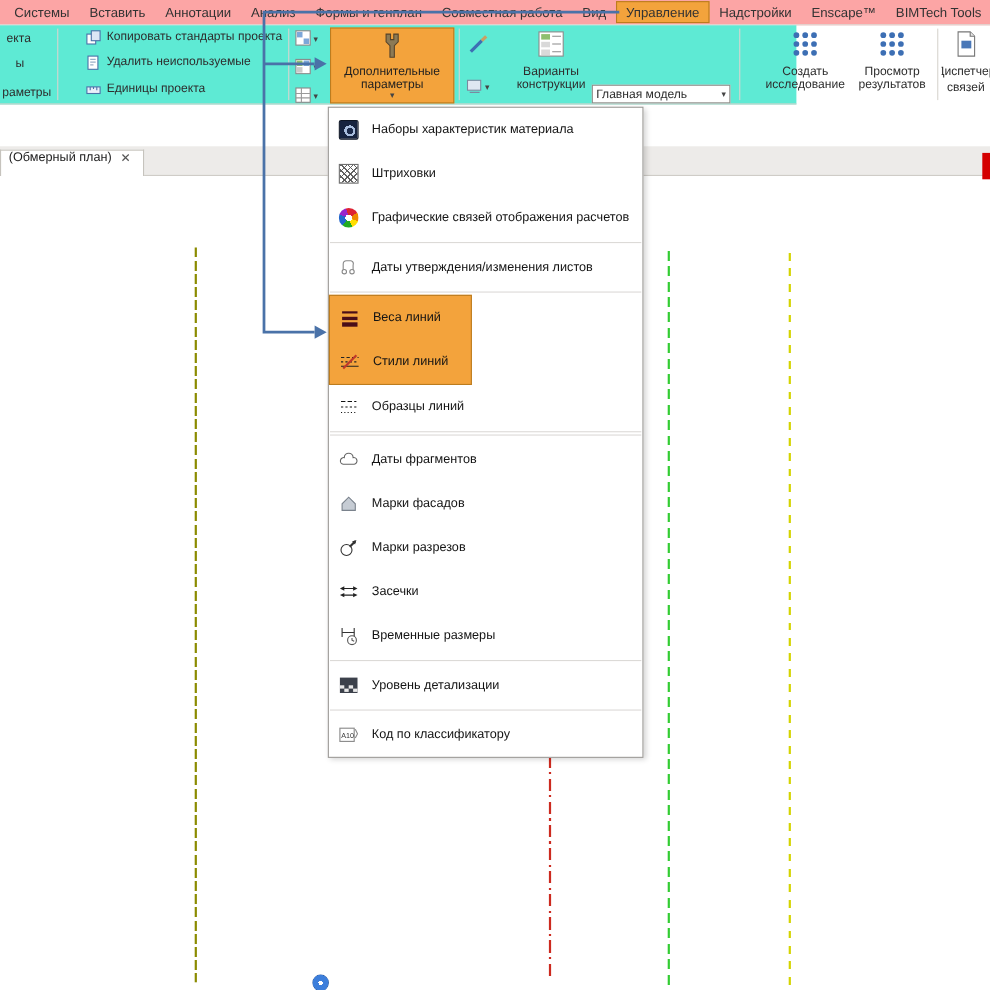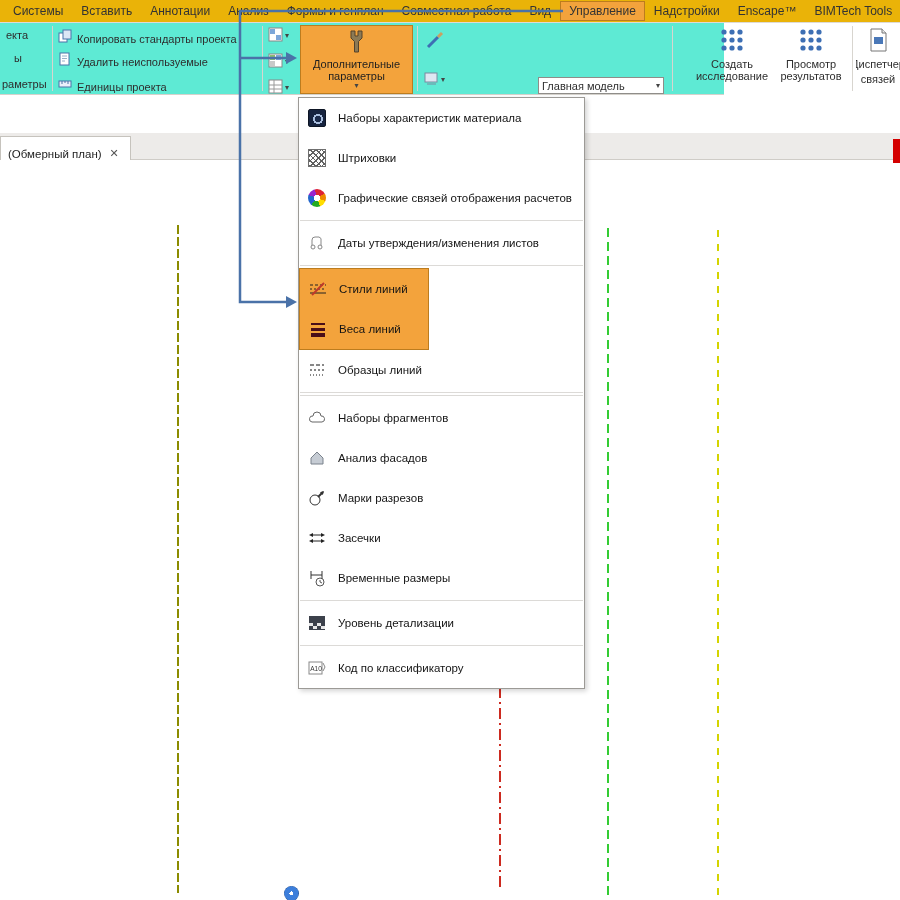--- a/index.html
+++ b/index.html
@@ -4,33 +4,33 @@
 <style>
   * { box-sizing: border-box; margin: 0; padding: 0; }
   html,body { width: 900px; height: 900px; }
   body {
     font-family: "Liberation Sans", sans-serif;
     background: #fff; position: relative; overflow: hidden; color: #222;
   }
   
   .tabbar {
     position: absolute; top:0; left:0; width:900px; height:23px;
-    background:#eab308; border-bottom:1px solid #dedbd6;
+    background:#fca5a5; border-bottom:1px solid #dedbd6;
     display:flex; align-items:center; padding-left:4px; font-size:12px; color:#333;
   }
   .rtab { padding:3px 9px; white-space:nowrap; cursor:default; }
   .rtab.active { background:var(--accent,#f3a33c); border:1px solid var(--accent-border,#bc7c1e); padding:2px 8px; }
   
   .ribbon {
     position:absolute; top:23px; left:0; width:724px; height:72px;
     background:#5eead4; border-bottom:1px solid #d5d2cc; font-size:11px; color:#2e2e2e;
   }
   .ribbon .vsep { position:absolute; top:3px; bottom:3px; width:1px; background:#d8d5cf; }
   .lt { position:absolute; font-size:11px; color:#2e2e2e; }
-  .trow { position:absolute; display:flex; align-items:flex-end; gap:5px; height:18px; white-space:nowrap; }
+  .trow { position:absolute; display:flex; align-items:flex-start; gap:5px; height:18px; white-space:nowrap;margin-left:20px; }
   .stackrow { position:absolute; display:flex; align-items:center; gap:2px; }
   .ddg { font-size:8px; color:#444; line-height:1; }
   .bigbtn {
     position:absolute; left:300px; top:2px; width:113px; height:69px;
     background:var(--accent,#f3a33c); border:1px solid var(--accent-border,#bc7c1e);
     display:flex; flex-direction:column; align-items:center; justify-content:flex-start;
     text-align:center; cursor:default;
   }
   .bigbtn .lbl { font-size:11px; line-height:12px; margin-top:1px; color:#1f1f1f; }
   .rgroup { position:absolute; display:flex; flex-direction:column; align-items:center; text-align:center; }
@@ -43,21 +43,21 @@
   .combo .ddg { margin-left:auto; }
   .cliplbl { overflow:hidden; }
   
   .optionsbar { position:absolute; top:96px; left:0; width:900px; height:37px; background:#fff; }
   .viewtabs {
     position:absolute; top:133px; left:0; width:900px; height:27px;
     background:#edebe9; border-bottom:1px solid #cfccc7;
   }
   .viewtab {
     position:absolute; left:0; top:3px; width:131px; height:24px; background:#fff;
-    border:1px solid #c6c3bd; border-bottom:none; display:flex; align-items:flex-end;
+    border:1px solid #c6c3bd; border-bottom:none; display:flex; align-items:flex-start;
     gap:8px; padding:0 7px; font-size:11.5px; color:#1c1c1c; cursor:default;
   }
   .viewtab .close { color:#555; font-size:11px; }
   .redbar { position:absolute; right:0; top:139px; width:7px; height:24px; background:var(--red-bar,#d40000); }
   
   .vline { position:absolute; width:2px; z-index:1; }
   #line-olive  { left:177px; top:225px; height:668px;
     background:repeating-linear-gradient(180deg, var(--line-olive,#8b8b00) 0 9px, transparent 9px 12px); }
   #line-red    { left:499px; top:225px; height:665px;
     background:repeating-linear-gradient(180deg, var(--line-red,#cc2a1f) 0 11px, transparent 11px 15px, var(--line-red,#cc2a1f) 15px 17px, transparent 17px 21px); }
@@ -197,20 +197,32 @@
   <div class="stackrow" style="left:424px;top:48px">
     <span>
       <svg width="15" height="15">
           <rect x="1" y="2" width="12" height="9" fill="#dfe7f2" stroke="#7a8aa0"></rect>
           <path d="M3 13 H12" stroke="#7a8aa0"></path>
         </svg>
     </span>
     <span class="ddg">▾</span>
   </div>
 
+  <div class="rgroup" style="left:462px;top:4px;width:78px">
+    <span>
+      <svg width="26" height="26" viewBox="0 0 26 26">
+          <rect x="2" y="2" width="22" height="22" fill="#fff" stroke="#8a8a8a"></rect>
+          <rect x="4" y="4" width="8" height="5" fill="#8fbf6f"></rect>
+          <rect x="4" y="11" width="8" height="5" fill="#d9d9d9"></rect>
+          <rect x="4" y="18" width="8" height="5" fill="#d9d9d9"></rect>
+          <path d="M14 6 H22 M14 13 H22 M14 20 H22" stroke="#8a8a8a" fill="none"></path>
+        </svg>
+    </span>
+    <span class="lbl">Варианты конструкции</span>
+  </div>
   <div class="combo">
     <span>Главная модель</span>
     <span class="ddg">▾</span>
   </div>
 
   <div class="rgroup" style="left:692px;top:4px;width:80px">
     <span>
       <svg width="26" height="26" viewBox="0 0 26 26">
           <g fill="#3d6fb4">
             <circle cx="5" cy="5" r="2.6"></circle>
@@ -306,39 +318,39 @@
         </svg>
     </span>
     <span>Даты утверждения/изменения листов</span>
   </div>
 
   <div class="msep"></div>
 
   <div class="hlbox">
     <div class="mi">
       <span class="mic">
+        <svg width="18" height="18" viewBox="0 0 18 18">
+            <rect x="2" y="3" width="14" height="2" fill="#4a0d18"></rect>
+            <rect x="2" y="8" width="14" height="3" fill="#4a0d18"></rect>
+            <rect x="2" y="13" width="14" height="4" fill="#4a0d18"></rect>
+          </svg>
+      </span>
+      <span>Веса линий</span>
+    </div>
+    <div class="mi">
+      <span class="mic">
         <svg width="20" height="18" viewBox="0 0 20 18" fill="none">
             <path d="M2 5 H18" stroke="#222" stroke-dasharray="3 2"></path>
             <path d="M2 9 H18" stroke="#222" stroke-dasharray="2 2"></path>
             <path d="M2 13 H18" stroke="#222"></path>
             <path d="M4 15 L16 3" stroke="#c0392b" stroke-width="2"></path>
           </svg>
       </span>
       <span>Стили линий</span>
     </div>
-    <div class="mi">
-      <span class="mic">
-        <svg width="18" height="18" viewBox="0 0 18 18">
-            <rect x="2" y="3" width="14" height="2" fill="#4a0d18"></rect>
-            <rect x="2" y="8" width="14" height="3" fill="#4a0d18"></rect>
-            <rect x="2" y="13" width="14" height="4" fill="#4a0d18"></rect>
-          </svg>
-      </span>
-      <span>Веса линий</span>
-    </div>
   </div>
 
   <div class="mi">
     <span class="mic">
       <svg width="18" height="18" viewBox="0 0 18 18" fill="none">
           <path d="M2 4 H16" stroke="#111" stroke-dasharray="4 2"></path>
           <path d="M2 9 H16" stroke="#111" stroke-dasharray="2 2"></path>
           <path d="M2 14 H16" stroke="#111" stroke-dasharray="1 2"></path>
         </svg>
     </span>
@@ -349,29 +361,29 @@
 
 
   <div class="msep"></div>
 
   <div class="mi">
     <span class="mic">
       <svg width="18" height="18" viewBox="0 0 18 18">
           <path d="M4 13 a3 3 0 1 1 1 -6 a4 4 0 0 1 8 0 a3 3 0 1 1 1 6 Z" fill="#fff" stroke="#666"></path>
         </svg>
     </span>
-    <span>Наборы фрагментов</span>
+    <span>Даты фрагментов</span>
   </div>
   <div class="mi">
     <span class="mic">
       <svg width="18" height="18" viewBox="0 0 18 18">
           <path d="M3 15 V9 L9 3 L15 9 V15 Z" fill="#c6ccd4" stroke="#7a828c"></path>
         </svg>
     </span>
-    <span>Анализ фасадов</span>
+    <span>Марки фасадов</span>
   </div>
   <div class="mi">
     <span class="mic">
       <svg width="18" height="18" viewBox="0 0 18 18">
           <circle cx="7" cy="11" r="5" fill="#fff" stroke="#333"></circle>
           <path d="M10 8 L15 3" stroke="#333" stroke-width="2"></path>
           <path d="M16 2 L12 3.2 L14.8 6 Z" fill="#333"></path>
         </svg>
     </span>
     <span>Марки разрезов</span>

